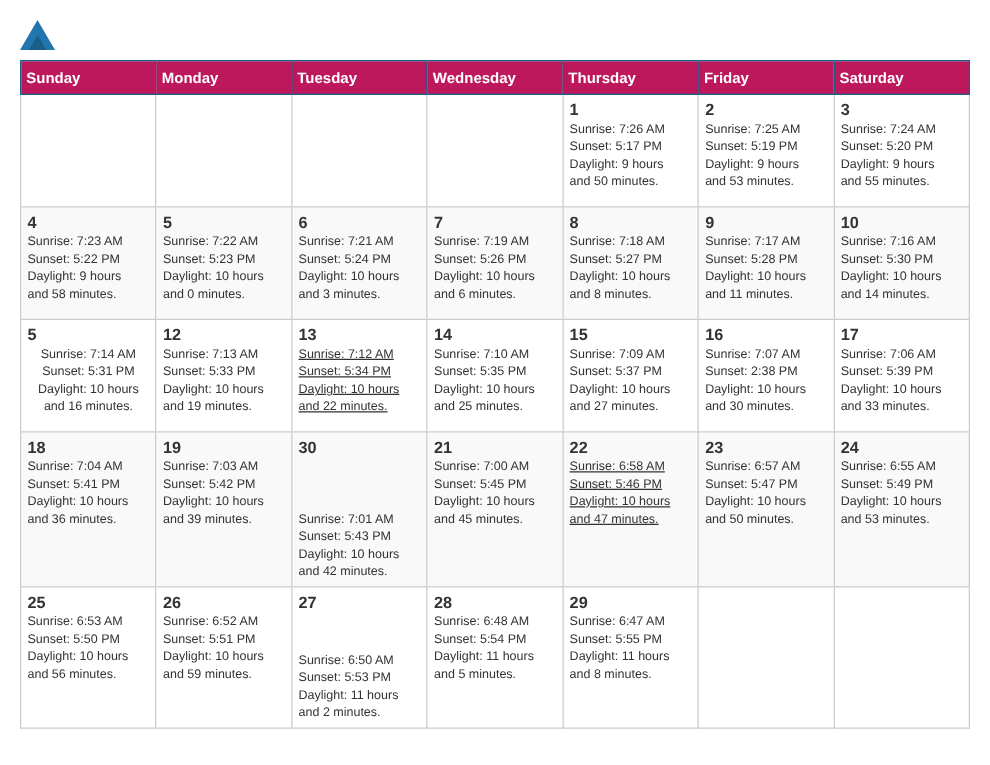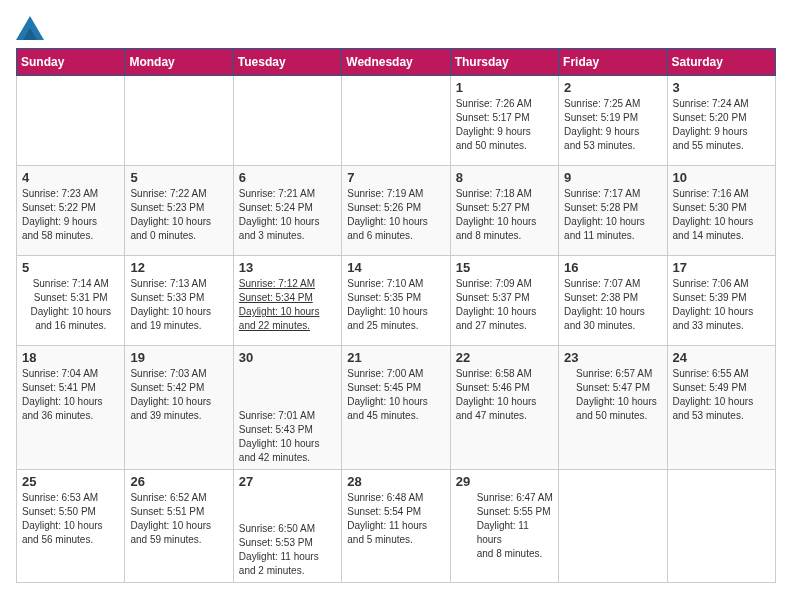--- a/index.html
+++ b/index.html
@@ -275,28 +275,28 @@
         </td>
         <td>
           <span class="day-number">21</span>
           <div class="day-info" style="white-space: pre-line;">Sunrise: 7:00 AM
 Sunset: 5:45 PM
 Daylight: 10 hours
 and 45 minutes.</div>
         </td>
         <td>
           <span class="day-number">22</span>
-          <div class="day-info" style="white-space: pre-line;">Sunrise: 6:58 AM
+          <div class="day-info" style="white-space: pre-line; text-decoration: underline;">Sunrise: 6:58 AM
 Sunset: 5:46 PM
 Daylight: 10 hours
 and 47 minutes.</div>
         </td>
         <td>
           <span class="day-number">23</span>
-          <div class="day-info" style="white-space: pre-line; margin-left: 12px;">Sunrise: 6:57 AM
+          <div class="day-info" style="white-space: pre-line;">Sunrise: 6:57 AM
 Sunset: 5:47 PM
 Daylight: 10 hours
 and 50 minutes.</div>
         </td>
         <td>
           <span class="day-number">24</span>
           <div class="day-info" style="white-space: pre-line;">Sunrise: 6:55 AM
 Sunset: 5:49 PM
 Daylight: 10 hours
 and 53 minutes.</div>
@@ -326,21 +326,21 @@
         </td>
         <td>
           <span class="day-number">28</span>
           <div class="day-info" style="white-space: pre-line;">Sunrise: 6:48 AM
 Sunset: 5:54 PM
 Daylight: 11 hours
 and 5 minutes.</div>
         </td>
         <td>
           <span class="day-number">29</span>
-          <div class="day-info" style="white-space: pre-line; margin-left: 21px;">Sunrise: 6:47 AM
+          <div class="day-info" style="white-space: pre-line;">Sunrise: 6:47 AM
 Sunset: 5:55 PM
 Daylight: 11 hours
 and 8 minutes.</div>
         </td>
         <td class="empty-cell"></td>
         <td class="empty-cell"></td>
       </tr>
     </tbody>
 </table>
 

